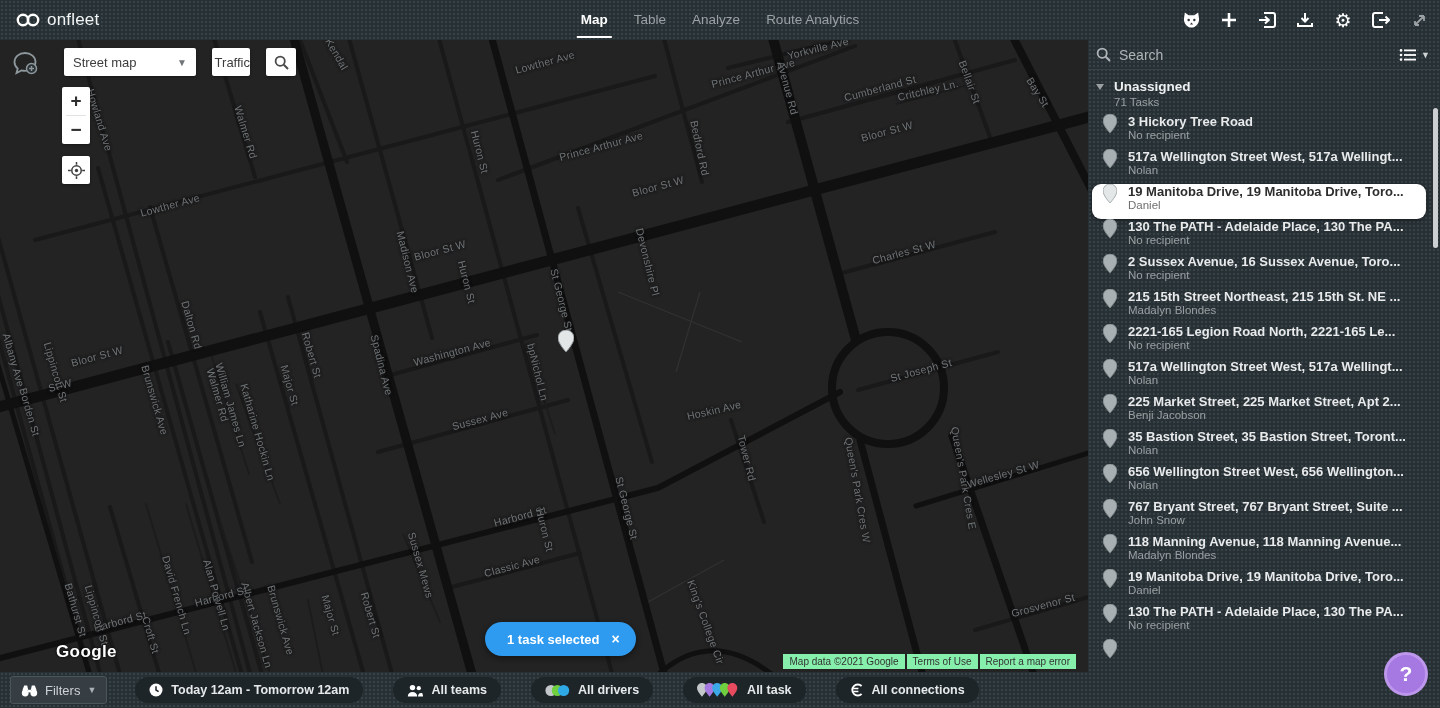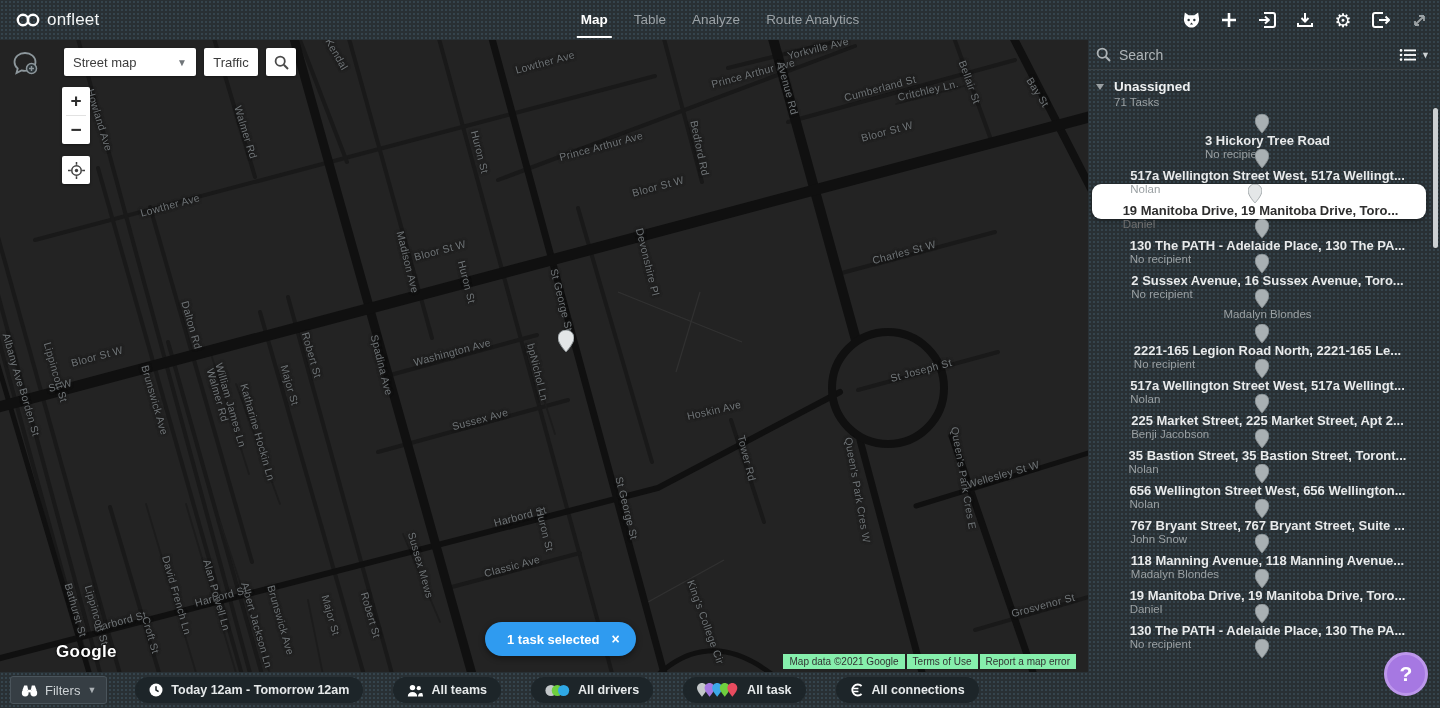--- a/index.html
+++ b/index.html
@@ -24,21 +24,21 @@
   .gear-glyph { color:#fff; font-size:19px; line-height:19px; }
 
   
   .map { position:absolute; left:0; top:40px; width:1088px; height:632px; background:#232323; overflow:hidden; }
   #street-labels span { position:absolute; color:#6f7477; font-size:10.5px; white-space:nowrap;
     letter-spacing:.3px; text-shadow:0 0 3px #161616,0 0 3px #161616; }
   .ovl-btn { position:absolute; background:#fff; border-radius:2px; box-shadow:0 1px 3px rgba(0,0,0,.4);
     display:flex; align-items:center; justify-content:center; color:#3c3c3c; font-size:13px; cursor:pointer; }
   .maptype { left:64px; top:8px; width:132px; height:28px; justify-content:space-between; padding:0 9px; }
   .maptype .caret { color:#707579; font-size:10px; }
-  .traffic { left:204px; top:8px; width:54px; height:28px; }
+  .traffic { left:212px; top:8px; width:38px; height:28px;justify-content:flex-end; }
   .map-search { left:266px; top:8px; width:30px; height:28px; }
   .zoomstack { position:absolute; left:62px; top:47px; width:28px; background:#fff; border-radius:2px;
     box-shadow:0 1px 3px rgba(0,0,0,.4); }
   .zbtn { width:28px; height:28px; display:flex; align-items:center; justify-content:center;
     font-size:19px; font-weight:bold; color:#2f2f2f; cursor:pointer; }
   .zdiv { height:1px; background:#e2e2e2; margin:0 4px; }
   .locate { left:62px; top:116px; width:28px; height:28px; }
   .chat-fab { position:absolute; left:10px; top:8px; width:30px; height:30px; display:flex;
     align-items:center; justify-content:center; cursor:pointer; }
   .sel-pill { position:absolute; left:485px; top:582px; height:34px; padding:0 16px 0 22px;
@@ -59,21 +59,21 @@
     font-size:14px; margin-left:8px; font-family:"Liberation Sans",sans-serif; }
   .search-row input::placeholder { color:#aeb4b7; }
   .list-icon-wrap { display:flex; align-items:center; gap:4px; cursor:pointer; }
   .list-caret { color:#cfd4d6; font-size:9px; }
   .group-hdr { display:flex; padding:9px 10px 6px 8px; align-items:flex-start; gap:10px; }
   .grp-caret { width:0; height:0; border-left:4.5px solid transparent; border-right:4.5px solid transparent;
     border-top:6px solid #9aa0a3; margin-top:5px; cursor:pointer; }
   .grp-name { color:#eef0f1; font-size:13.5px; font-weight:bold; }
   .grp-count { color:#9aa0a3; font-size:11.5px; margin-top:2px; }
   .task-list { }
-  .task-row { height:35px; display:flex; align-items:center; padding:0 8px 0 15px; cursor:pointer;flex-direction:column; }
+  .task-row { height:35px; display:flex; align-items:flex-start; padding:0 8px 0 15px; cursor:pointer; }
   .task-row svg { flex:none; margin-right:11px; }
   .task-title { color:#e8eaeb; font-size:13px; font-weight:bold; white-space:nowrap; overflow:hidden; max-width:282px; }
   .task-sub { color:#9aa0a3; font-size:11.5px; white-space:nowrap; overflow:hidden; max-width:282px; }
   .task-row.selected { background:#fff; border-radius:9px; margin:0 14px 0 4px; padding-left:11px;
     box-shadow:0 1px 4px rgba(0,0,0,.5); }
   .task-row.selected .task-title { color:#2e2e2e; }
   .task-row.selected .task-sub { color:#6f6f6f; }
   .scroll-thumb { position:absolute; right:2px; top:68px; width:5px; height:140px; background:#ccd0d2; border-radius:3px; }
 
   
@@ -405,20 +405,21 @@
         <div class="task-text">
           <div class="task-title">2 Sussex Avenue, 16 Sussex Avenue, Toro...</div>
           <div class="task-sub">No recipient</div>
         </div>
       </div>
       <div class="task-row">
         <svg width="14" height="19" viewBox="0 0 16 22">
           <path d="M8 0C3.6 0 0 3.6 0 8c0 5.5 8 14 8 14s8-8.5 8-14c0-4.4-3.6-8-8-8z" fill="#a9b0b3" stroke="#848b8e" stroke-width="1"></path>
         </svg>
         <div class="task-text">
+          <div class="task-title">215 15th Street Northeast, 215 15th St. NE ...</div>
           <div class="task-sub">Madalyn Blondes</div>
         </div>
       </div>
       <div class="task-row">
         <svg width="14" height="19" viewBox="0 0 16 22">
           <path d="M8 0C3.6 0 0 3.6 0 8c0 5.5 8 14 8 14s8-8.5 8-14c0-4.4-3.6-8-8-8z" fill="#a9b0b3" stroke="#848b8e" stroke-width="1"></path>
         </svg>
         <div class="task-text">
           <div class="task-title">2221-165 Legion Road North, 2221-165 Le...</div>
           <div class="task-sub">No recipient</div>

